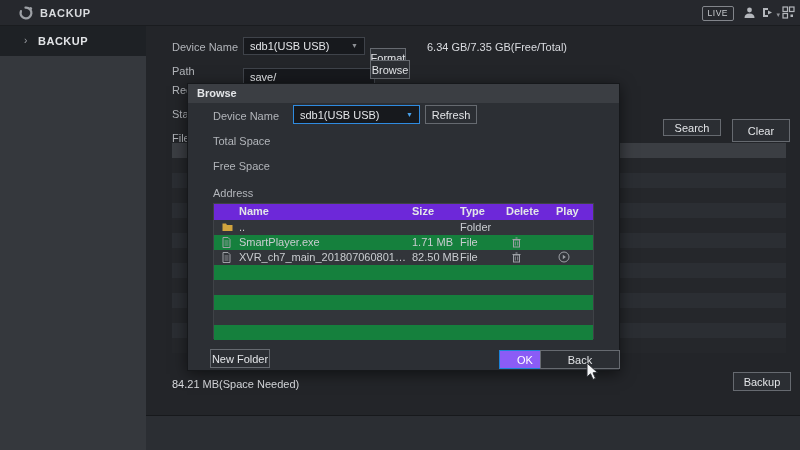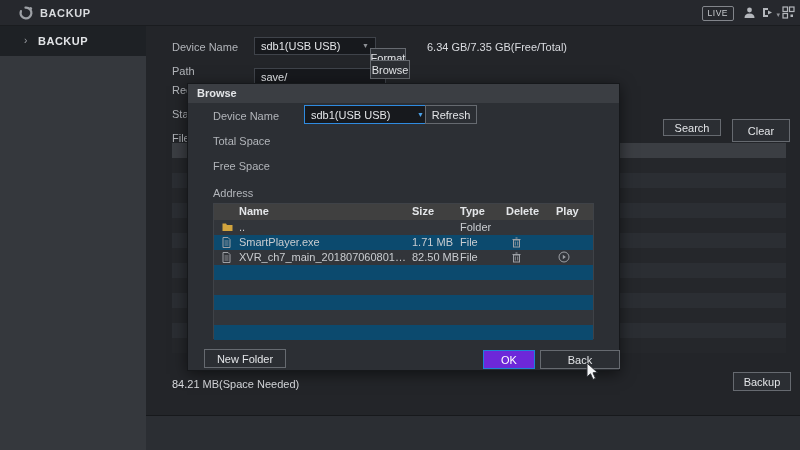--- a/index.html
+++ b/index.html
@@ -23,52 +23,51 @@
   .side-item { left:0; top:26px; width:146px; height:30px; background:#1e2125; cursor:pointer; }
   .side-chevron { left:24px; top:9px; font-size:10px; color:#9da0a5; }
   .side-label { left:38px; top:9px; font-size:11px; font-weight:bold; letter-spacing:.5px; color:#e2e4e7; }
 
   
   .label { color:#b2b5ba; }
   .input, .select {
     background:#17191d; border:1px solid #3f434a; color:#e3e5e8;
     font-size:11px; line-height:16px; padding:0 6px; height:18px;
     font-family:inherit;
-    margin-left:11px;
   }
   .select { display:flex; justify-content:space-between; align-items:center; cursor:pointer; }
   .caret { font-size:7px; color:#8d9095; }
   .btn {
     background:#2b2e33; border:1px solid #666a70; color:#e3e5e8;
     font-size:11px; text-align:center; cursor:pointer;
     display:flex; align-items:center; justify-content:center;
     font-family:inherit;
   }
-  .btn-primary { background:#6d28d9; border:1px solid #1c82d8; color:#fff; }
+  .btn-primary { background:#8b5cf6; border:1px solid #1c82d8; color:#fff;margin-left:16px; }
 
   
   .bg-strip-header { left:172px; top:143px; width:614px; height:15px; background:#3b3e43; }
   .bg-stripes { left:172px; top:158px; width:614px; }
   .bg-stripes div { height:15px; background:#25272b; }
   .bg-stripes div:nth-child(even) { background:#2b2e33; }
   .footer { left:146px; top:415px; width:654px; height:35px; background:#2b2e33; border-top:1px solid #17191c; }
 
   
   .dialog { left:187px; top:83px; width:433px; height:288px; background:#2c2f34;
     border:1px solid #16181b; box-shadow:0 3px 14px rgba(0,0,0,.55); z-index:10; }
   .dlg-titlebar { left:0; top:0; width:431px; height:19px; background:#3b3e43; }
   .dlg-title { left:9px; top:3px; font-weight:bold; color:#e3e5e8; }
   .dlg-select { border-color:#2f8be0; }
   .dlg-select .caret { color:#4aa0e8; }
 
   .dlg-table { left:25px; top:119px; width:381px; height:136px; border:1px solid #3f4247; background:#292c31; }
-  .t-header { position:absolute; left:0; top:0; width:100%; height:16px; background:#404040; font-weight:bold; color:#e3e5e8; }
+  .t-header { position:absolute; left:0; top:0; width:100%; height:16px; background:#6d28d9; font-weight:bold; color:#e3e5e8; }
   .t-row { position:absolute; left:0; width:100%; height:15px; color:#c9ccd0; }
   .t-row.lt { background:#32353a; }
-  .t-row.dk { background:#0c4a6e; }
+  .t-row.dk { background:#15803d; }
   .cell { position:absolute; top:1px; white-space:nowrap; }
   .c-name { left:25px; max-width:168px; overflow:hidden; text-overflow:ellipsis; }
   .c-size { left:198px; }
   .c-type { left:246px; }
   .c-del  { left:298px; top:2px; cursor:pointer; }
   .c-play { left:344px; top:1px; cursor:pointer; }
   .row-ico { position:absolute; left:8px; top:2px; }
 
   .cursor { left:586px; top:362px; z-index:20; }
 </style>
@@ -217,20 +216,20 @@
       </svg>
     </div>
 
     <div class="t-row dk" style="top:61px"></div>
     <div class="t-row lt" style="top:76px"></div>
     <div class="t-row dk" style="top:91px"></div>
     <div class="t-row lt" style="top:106px"></div>
     <div class="t-row dk" style="top:121px"></div>
   </div>
 
-  <div class="abs btn" style="left:16px;top:265px;width:82px;height:19px">New Folder</div>
+  <div class="abs btn" style="left:22px;top:265px;width:60px;height:19px">New Folder</div>
   <div class="abs btn btn-primary" style="left:295px;top:266px;width:52px;height:19px">OK</div>
   <div class="abs btn" style="left:352px;top:266px;width:80px;height:19px">Back</div>
 </div>
 
 <svg class="abs cursor" width="13" height="19" viewBox="0 0 13 19">
   <path d="M1 1 L1 15 L4.5 11.8 L7 17.5 L9.5 16.3 L7 10.8 L11.5 10.5 Z" fill="#f2f3f5" stroke="#2a2d32" stroke-width="1"></path>
 </svg>
 
 </body></html>

